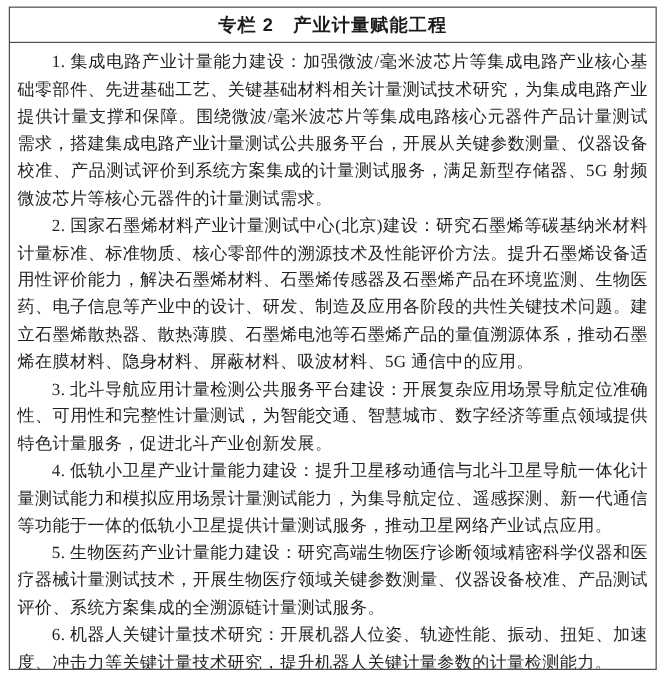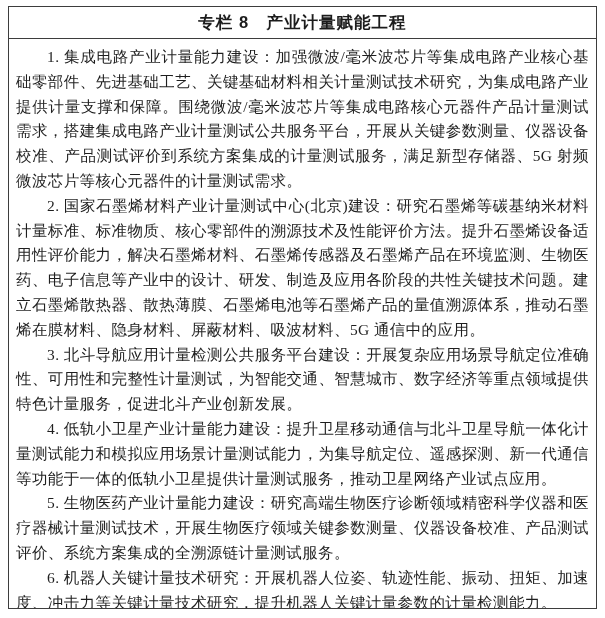--- a/index.html
+++ b/index.html
@@ -52,21 +52,21 @@
     margin: 0;
     padding: 0;
     text-indent: 2em;
   }
 </style>
 </head>
 <body>
 
 <div class="page">
   <div class="panel">
-    <div class="panel-header">专栏 8　产业计量赋能工程</div>
+    <div class="panel-header">专栏 2　产业计量赋能工程</div>
     <div class="panel-body">
       <p>1. 集成电路产业计量能力建设：加强微波/毫米波芯片等集成电路产业核心基础零部件、先进基础工艺、关键基础材料相关计量测试技术研究，为集成电路产业提供计量支撑和保障。围绕微波/毫米波芯片等集成电路核心元器件产品计量测试需求，搭建集成电路产业计量测试公共服务平台，开展从关键参数测量、仪器设备校准、产品测试评价到系统方案集成的计量测试服务，满足新型存储器、5G 射频微波芯片等核心元器件的计量测试需求。</p>
       <p>2. 国家石墨烯材料产业计量测试中心(北京)建设：研究石墨烯等碳基纳米材料计量标准、标准物质、核心零部件的溯源技术及性能评价方法。提升石墨烯设备适用性评价能力，解决石墨烯材料、石墨烯传感器及石墨烯产品在环境监测、生物医药、电子信息等产业中的设计、研发、制造及应用各阶段的共性关键技术问题。建立石墨烯散热器、散热薄膜、石墨烯电池等石墨烯产品的量值溯源体系，推动石墨烯在膜材料、隐身材料、屏蔽材料、吸波材料、5G 通信中的应用。</p>
       <p>3. 北斗导航应用计量检测公共服务平台建设：开展复杂应用场景导航定位准确性、可用性和完整性计量测试，为智能交通、智慧城市、数字经济等重点领域提供特色计量服务，促进北斗产业创新发展。</p>
       <p>4. 低轨小卫星产业计量能力建设：提升卫星移动通信与北斗卫星导航一体化计量测试能力和模拟应用场景计量测试能力，为集导航定位、遥感探测、新一代通信等功能于一体的低轨小卫星提供计量测试服务，推动卫星网络产业试点应用。</p>
       <p>5. 生物医药产业计量能力建设：研究高端生物医疗诊断领域精密科学仪器和医疗器械计量测试技术，开展生物医疗领域关键参数测量、仪器设备校准、产品测试评价、系统方案集成的全溯源链计量测试服务。</p>
       <p>6. 机器人关键计量技术研究：开展机器人位姿、轨迹性能、振动、扭矩、加速度、冲击力等关键计量技术研究，提升机器人关键计量参数的计量检测能力。</p>
     </div>
   </div>
 </div>

